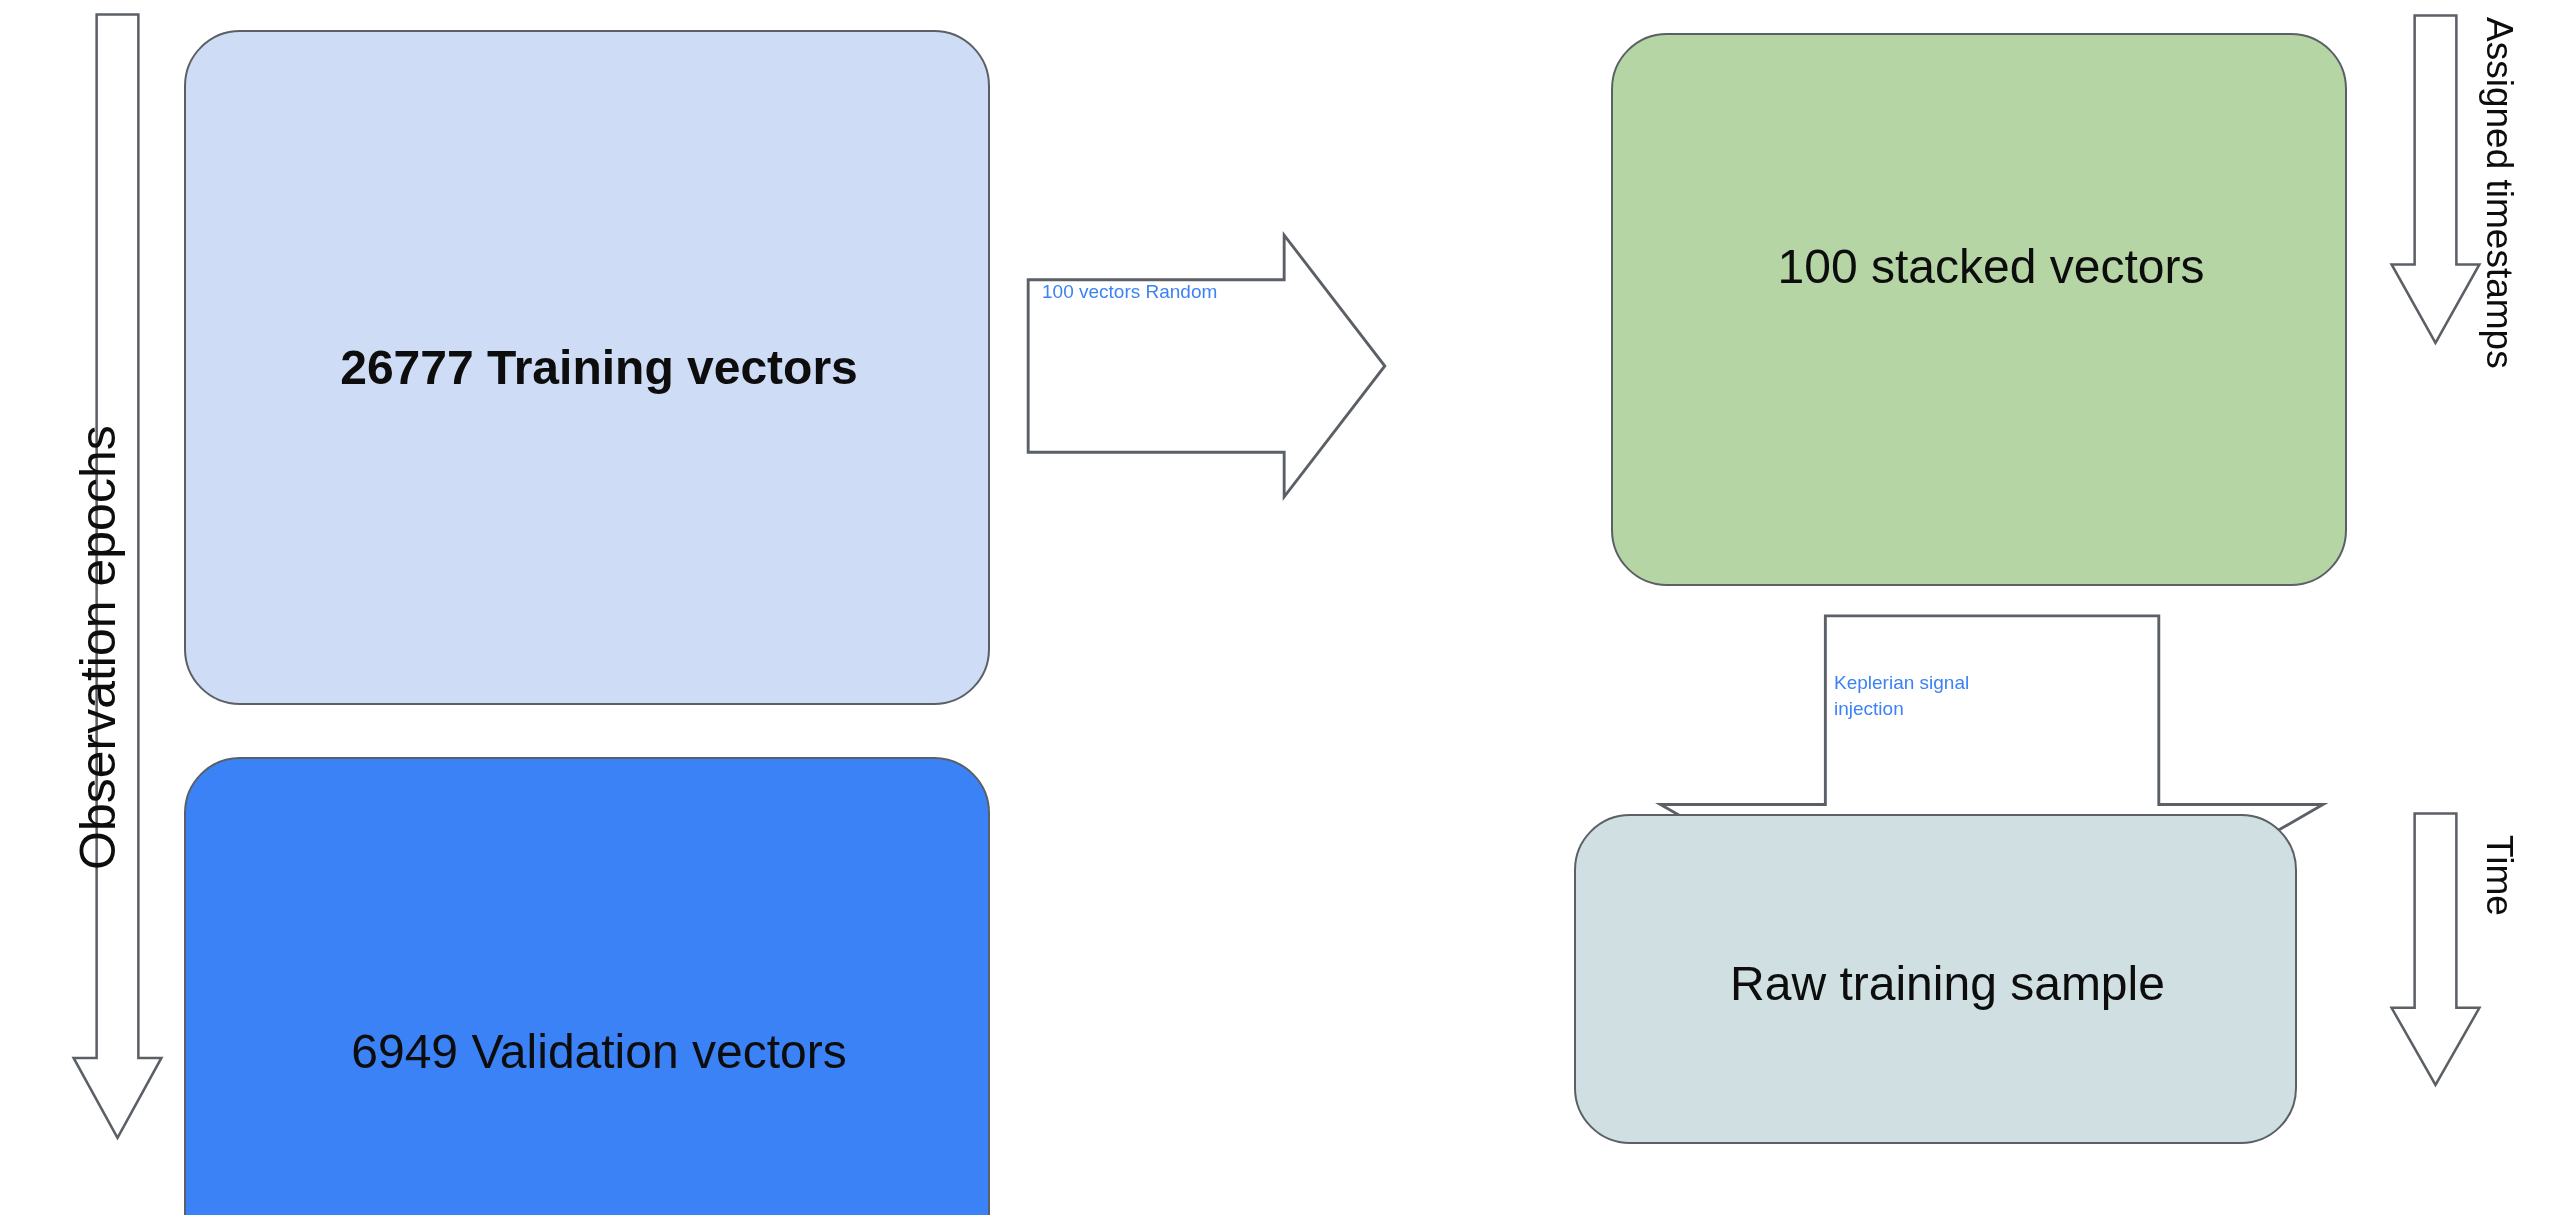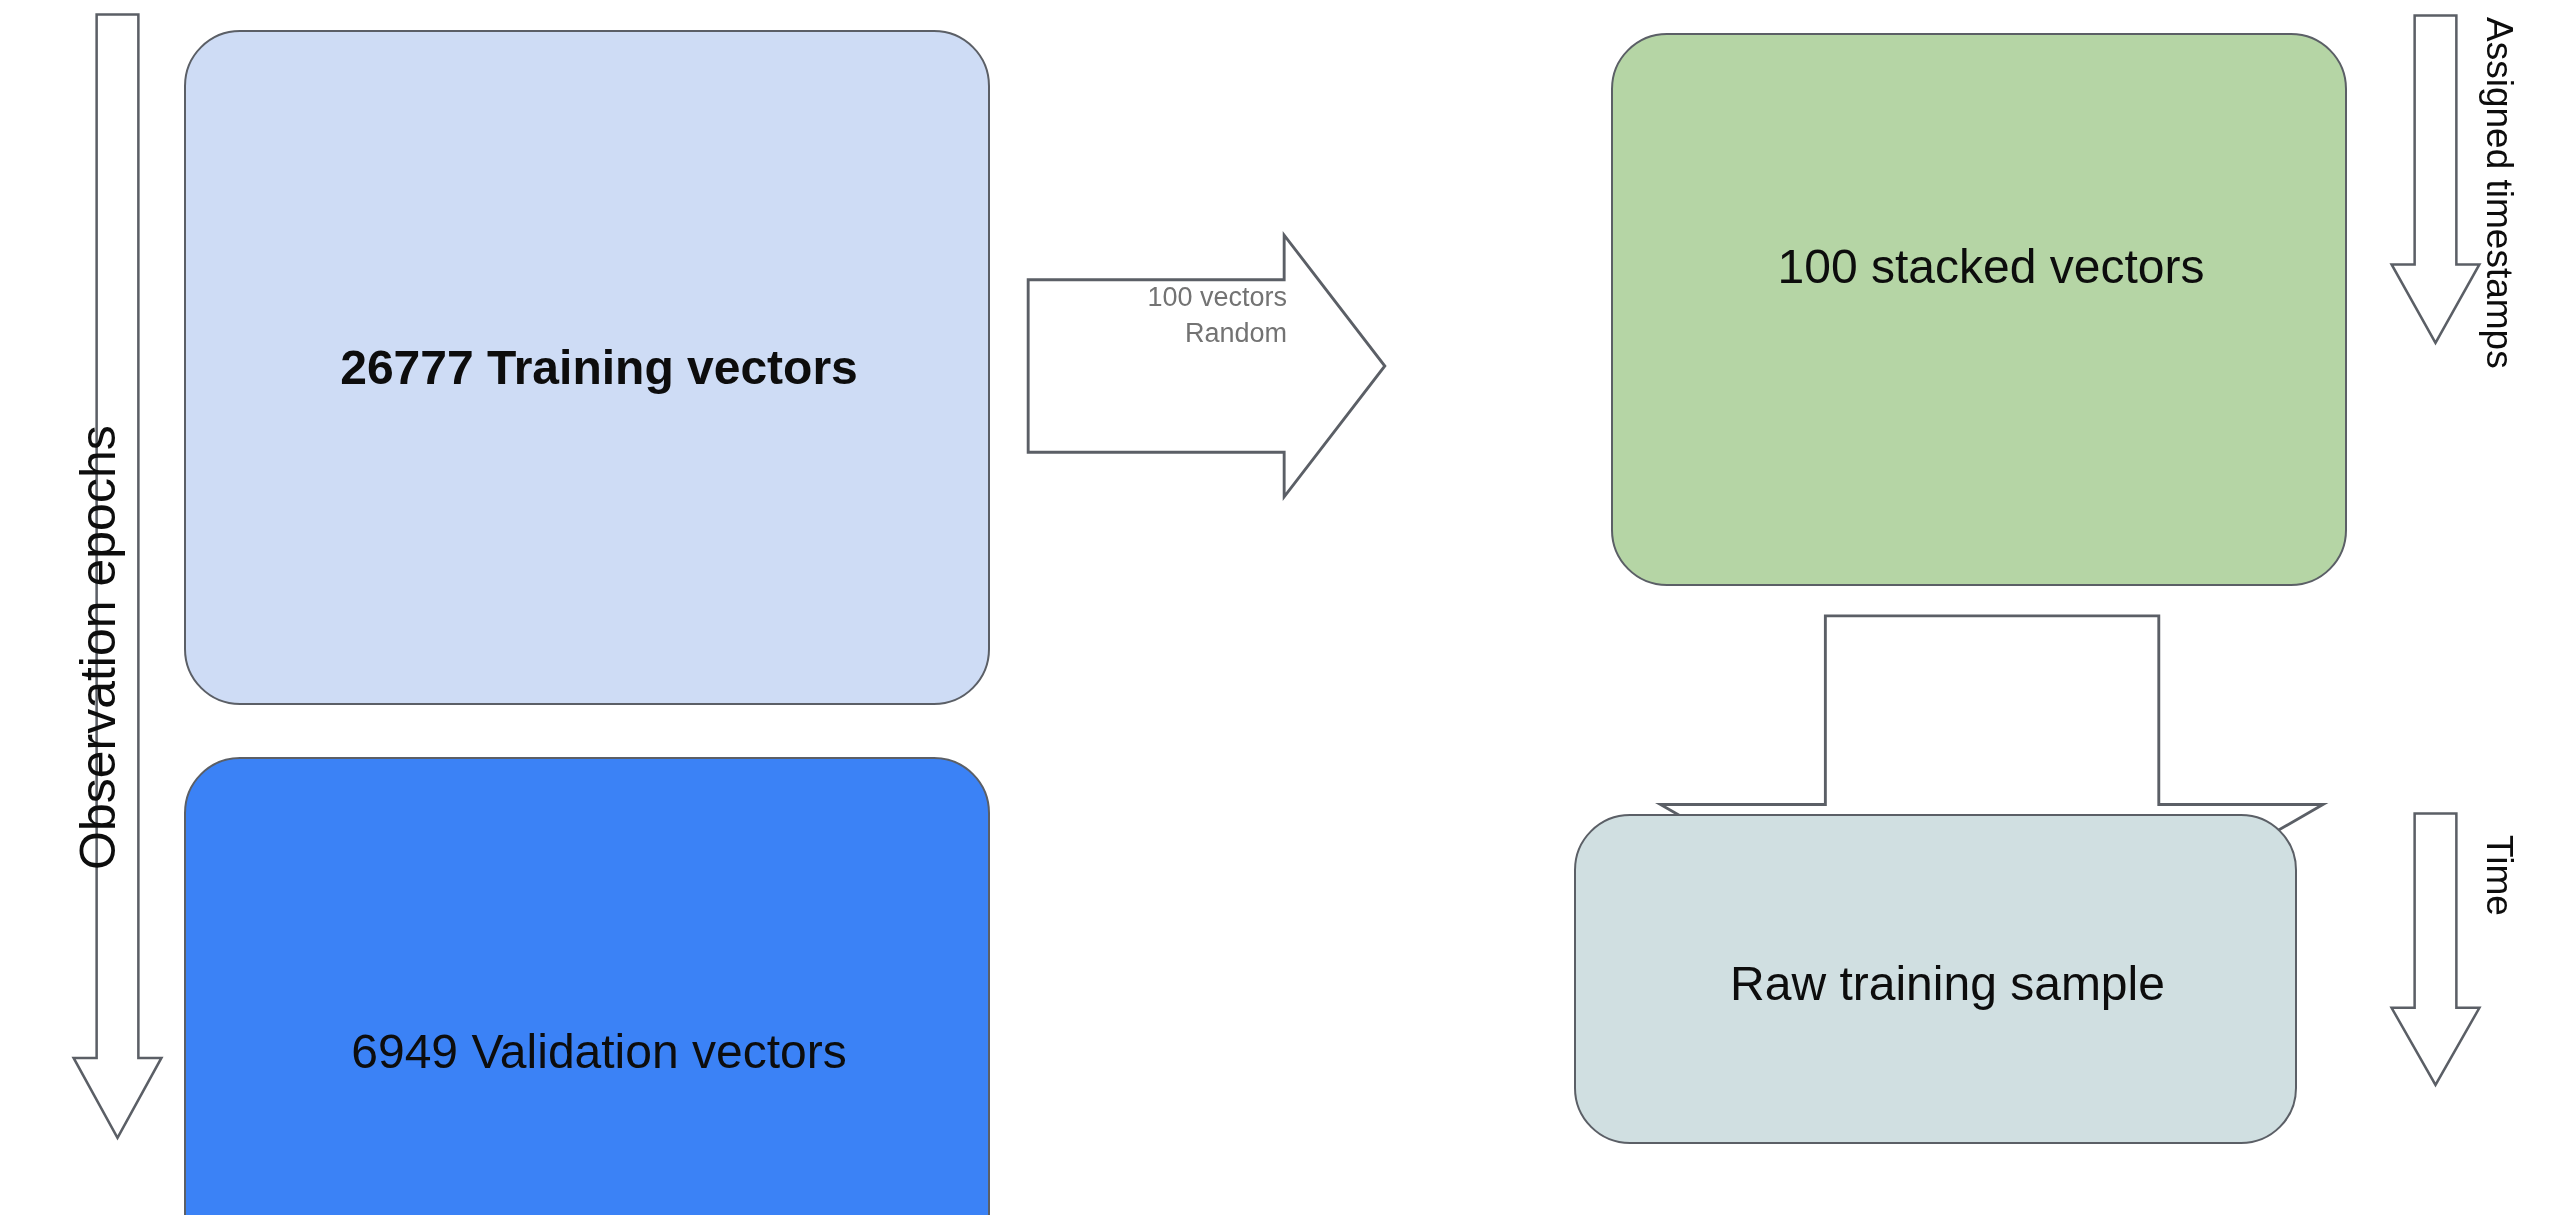--- a/index.html
+++ b/index.html
@@ -47,24 +47,24 @@
   .arrow-shape {
     fill: #ffffff;
     stroke: #5b5f66;
     stroke-width: 4;
     stroke-linejoin: miter;
   }
   .arrow-shape.thin { stroke-width: 3.5; }
 
   .arrow-text {
     position: absolute;
-    color: #737373;
-    font-size: 27px;
+    color: #3b82f6;
+    font-size: 19px;
     line-height: 1.35;
-    text-align: right;
+    text-align: left;
     font-family: "Liberation Sans", sans-serif;
   }
   #arrow-h-text { left: 1042px; top: 279px; width: 245px; }
   #arrow-v-text { left: 1834px; top: 670px; width: 310px; }
 
   .side-label {
     position: absolute;
     color: #0d0d0d;
     font-family: "Liberation Sans", sans-serif;
     white-space: nowrap;
@@ -114,20 +114,24 @@
     <div>100 vectors Random</div>
   </div>
 
   <div class="node" id="node-stacked">
     <span class="node-label">100 stacked vectors</span>
   </div>
 
   <svg class="arrow-svg" style="left:1656px; top:613px;" width="670" height="386" viewBox="0 0 930 536">
     <polygon class="arrow-shape" points="235,4 698,4 698,266 926,266 466,530 6,266 235,266"></polygon>
   </svg>
+  <div class="arrow-text" id="arrow-v-text">
+    <div>Keplerian signal</div>
+    <div>injection</div>
+  </div>
 
   <div class="node" id="node-rawsample">
     <span class="node-label">Raw training sample</span>
   </div>
 
   <svg class="arrow-svg" style="left:2390px; top:14.4px;" width="91" height="331" viewBox="0 0 126 460">
     <polygon class="arrow-shape thin" points="34,2 92,2 92,348 124,348 63,457 2,348 34,348"></polygon>
   </svg>
   <div class="side-label" id="label-assigned-timestamps">Assigned timestamps</div>
 

